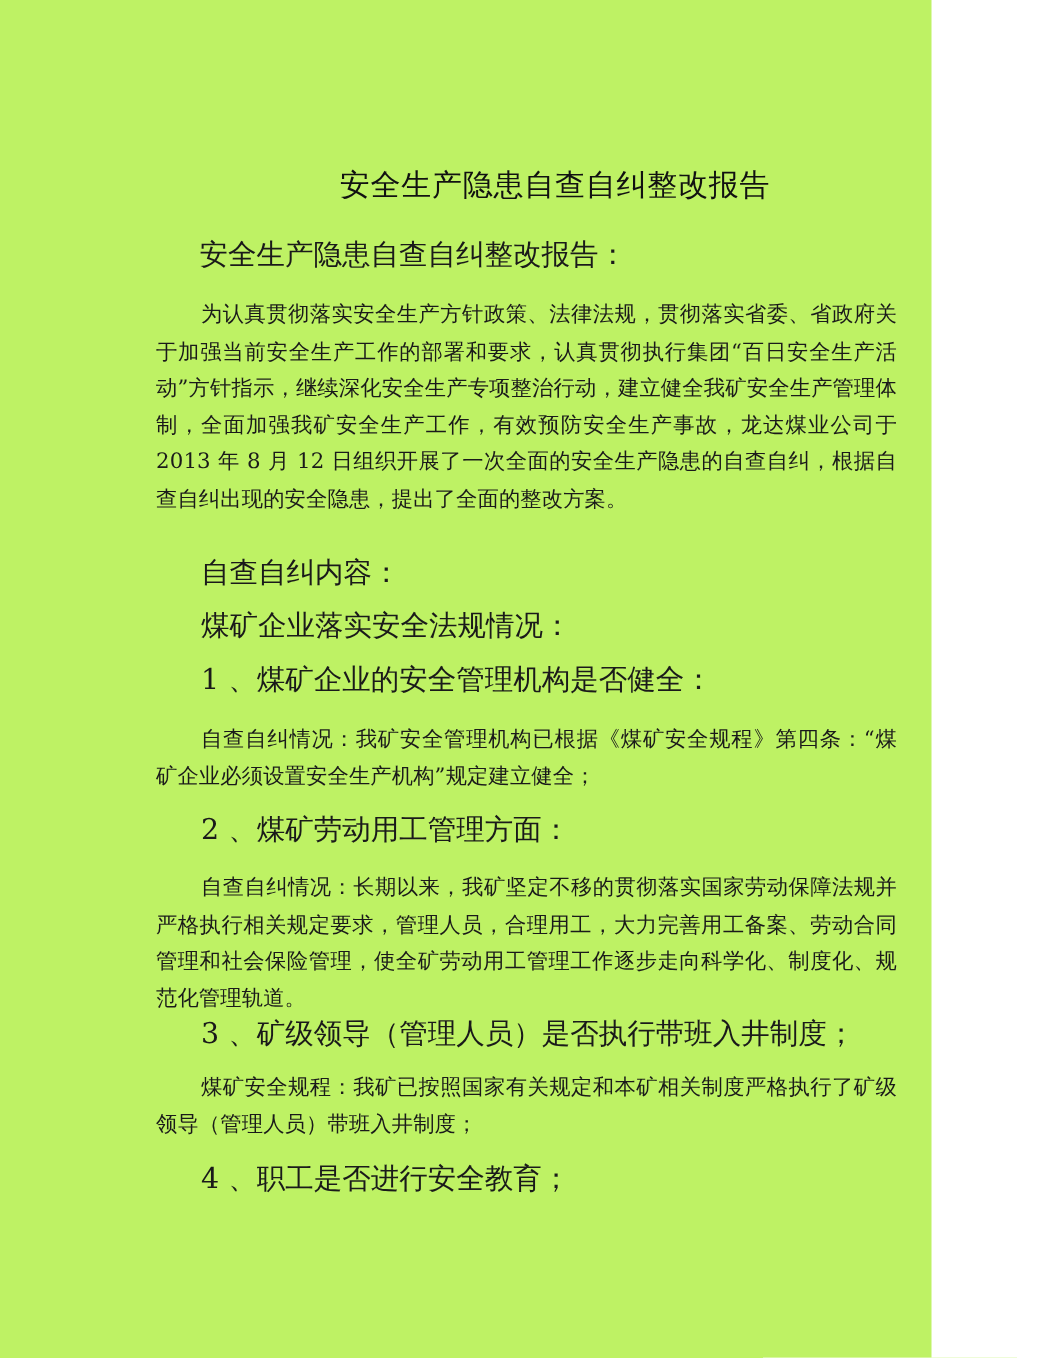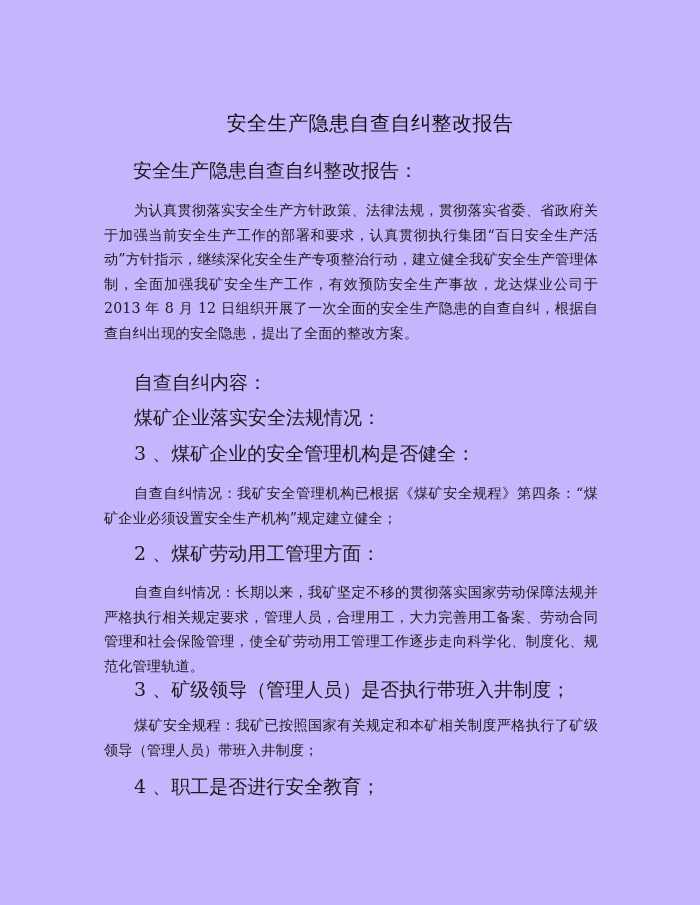--- a/index.html
+++ b/index.html
@@ -1,18 +1,18 @@
 <!DOCTYPE html>
 <html><head>
 <meta charset="utf-8">
 <style>
   html, body { margin: 0; padding: 0; background: #ffffff; }
   body { width: 700px; height: 905px; position: relative; overflow: hidden;
          font-family: "DejaVu Serif", "Liberation Serif", serif; color: #1a1a1a; }
-  .page { position: absolute; left: 0; top: 0; width: 700px; height: 905px; background: #c4b5fd; }
+  .page { position: absolute; left: 0; top: 0; width: 621px; height: 905px; background: #bef264; }
   .title { position: absolute; top: 110px; left: 104px; width: 532px; text-align: center;
            font-family: "DejaVu Sans", "Liberation Sans", sans-serif; font-size: 20px;
            letter-spacing: 0.5px; color: #111; }
   .p { position: absolute; left: 104px; width: 494px; font-size: 14.2px; line-height: 24.6px;
        text-align: justify; text-align-last: left; letter-spacing: 0.1px; }
   .ind { text-indent: 30px; }
   .h { position: absolute; left: 134px; font-size: 19px; line-height: 24.6px; }
 </style>
 </head>
 <body>
@@ -21,21 +21,21 @@
   <div class="title">安全生产隐患自查自纠整改报告</div>
 
   <div class="h" style="top:158px; left:133px;">安全生产隐患自查自纠整改报告：</div>
 
   <div class="p ind" style="top:198px;">为认真贯彻落实安全生产方针政策、法律法规，贯彻落实省委、省政府关于加强当前安全生产工作的部署和要求，认真贯彻执行集团“百日安全生产活动”方针指示，继续深化安全生产专项整治行动，建立健全我矿安全生产管理体制，全面加强我矿安全生产工作，有效预防安全生产事故，龙达煤业公司于 2013 年 8 月 12 日组织开展了一次全面的安全生产隐患的自查自纠，根据自查自纠出现的安全隐患，提出了全面的整改方案。</div>
 
   <div class="h" style="top:370px;">自查自纠内容：</div>
 
   <div class="h" style="top:405px;">煤矿企业落实安全法规情况：</div>
 
-  <div class="h" style="top:441px;">3 、煤矿企业的安全管理机构是否健全：</div>
+  <div class="h" style="top:441px;">1 、煤矿企业的安全管理机构是否健全：</div>
 
   <div class="p ind" style="top:481px;">自查自纠情况：我矿安全管理机构已根据《煤矿安全规程》第四条：“煤矿企业必须设置安全生产机构”规定建立健全；</div>
 
   <div class="h" style="top:541px;">2 、煤矿劳动用工管理方面：</div>
 
   <div class="p ind" style="top:580px;">自查自纠情况：长期以来，我矿坚定不移的贯彻落实国家劳动保障法规并严格执行相关规定要求，管理人员，合理用工，大力完善用工备案、劳动合同管理和社会保险管理，使全矿劳动用工管理工作逐步走向科学化、制度化、规范化管理轨道。</div>
 
   <div class="h" style="top:677px;">3 、矿级领导（管理人员）是否执行带班入井制度；</div>
 
   <div class="p ind" style="top:713px;">煤矿安全规程：我矿已按照国家有关规定和本矿相关制度严格执行了矿级领导（管理人员）带班入井制度；</div>

